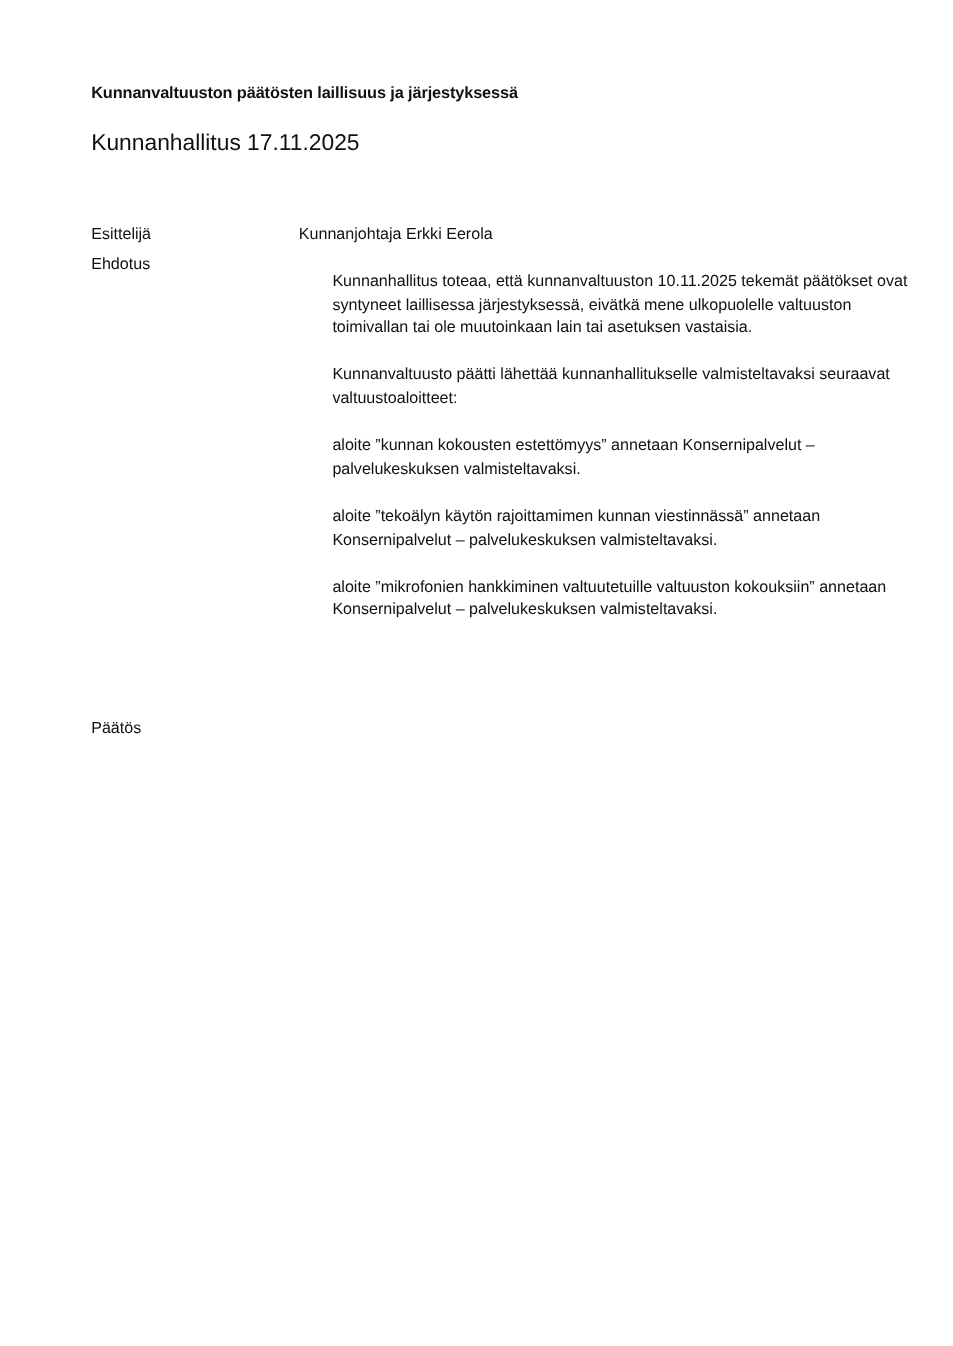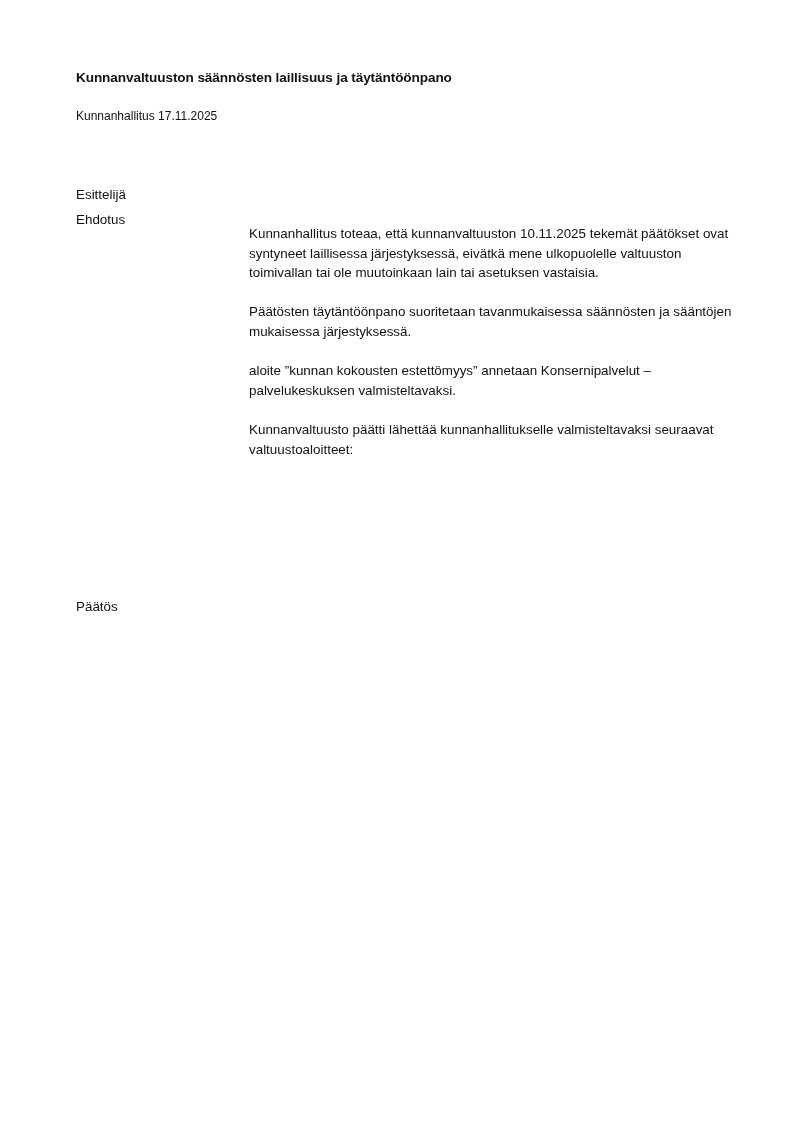--- a/index.html
+++ b/index.html
@@ -27,21 +27,21 @@
       top: 70px;
       font-weight: bold;
       font-size: 13.6px;
       letter-spacing: -0.1px;
       white-space: nowrap;
     }
     .subtitle {
       position: absolute;
       left: 76px;
       top: 109px;
-      font-size: 12px;
+      font-size: 19px;
       white-space: nowrap;
     }
     .row-label {
       position: absolute;
       left: 76px;
       white-space: nowrap;
     }
     .row-body {
       position: absolute;
       left: 249px;
@@ -52,27 +52,29 @@
       margin: 0 0 19.6px 0;
     }
     .single {
       white-space: nowrap;
     }
   </style>
 </head>
 <body>
 
 <div class="page">
-  <div class="title">Kunnanvaltuuston säännösten laillisuus ja täytäntöönpano</div>
+  <div class="title">Kunnanvaltuuston päätösten laillisuus ja järjestyksessä</div>
   <div class="subtitle">Kunnanhallitus 17.11.2025</div>
 
   <div class="row-label" style="top:187px;text-align:right;">Esittelijä</div>
+  <div class="row-body single" style="top:187px; line-height:normal;">Kunnanjohtaja  Erkki Eerola</div>
 
   <div class="row-label" style="top:212px;">Ehdotus</div>
-  <div class="row-body" style="top:224px;">
+  <div class="row-body" style="top:224px;margin-left:28px;">
     <p class="para">Kunnanhallitus toteaa, että kunnanvaltuuston 10.11.2025 tekemät päätökset ovat syntyneet laillisessa järjestyksessä, eivätkä mene ulkopuolelle valtuuston toimivallan tai ole muutoinkaan lain tai asetuksen vastaisia.</p>
-    <p class="para">Päätösten täytäntöönpano  suoritetaan tavanmukaisessa säännösten ja sääntöjen mukaisessa järjestyksessä.</p>
+    <p class="para">Kunnanvaltuusto  päätti lähettää kunnanhallitukselle valmisteltavaksi seuraavat valtuustoaloitteet:</p>
     <p class="para">aloite ”kunnan kokousten estettömyys” annetaan Konsernipalvelut – palvelukeskuksen valmisteltavaksi.</p>
-    <p class="para">Kunnanvaltuusto  päätti lähettää kunnanhallitukselle valmisteltavaksi seuraavat valtuustoaloitteet:</p>
+    <p class="para">aloite ”tekoälyn käytön rajoittamimen kunnan viestinnässä” annetaan Konsernipalvelut – palvelukeskuksen valmisteltavaksi.</p>
+    <p class="para">aloite ”mikrofonien hankkiminen valtuutetuille valtuuston kokouksiin” annetaan Konsernipalvelut – palvelukeskuksen valmisteltavaksi.</p>
   </div>
 
   <div class="row-label" style="top:599px;">Päätös</div>
 </div>
 
 </body></html>

